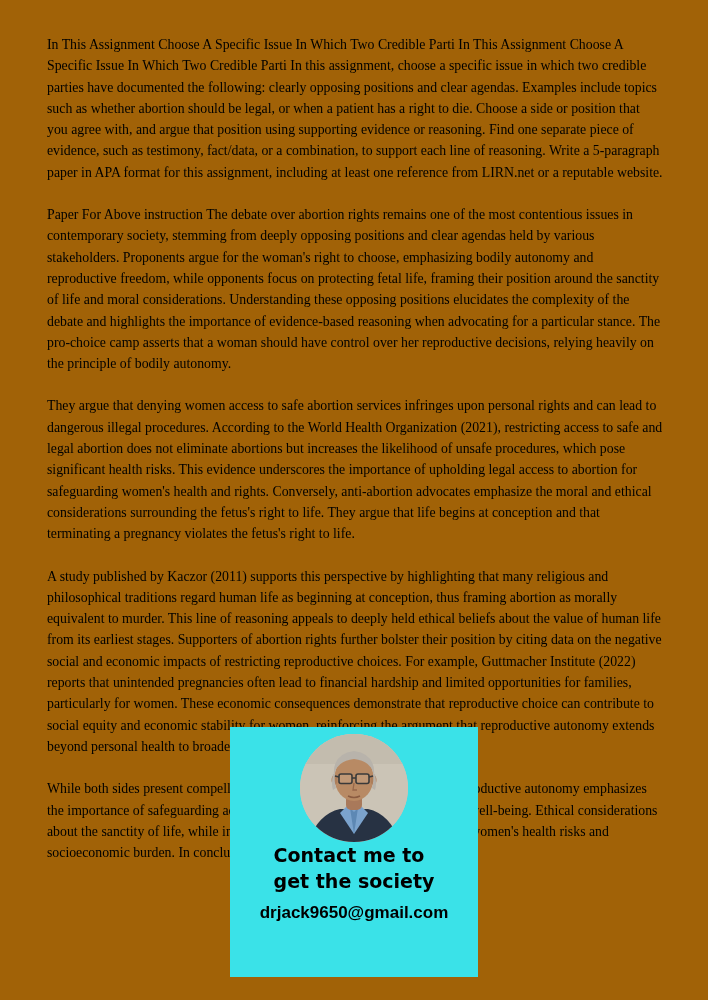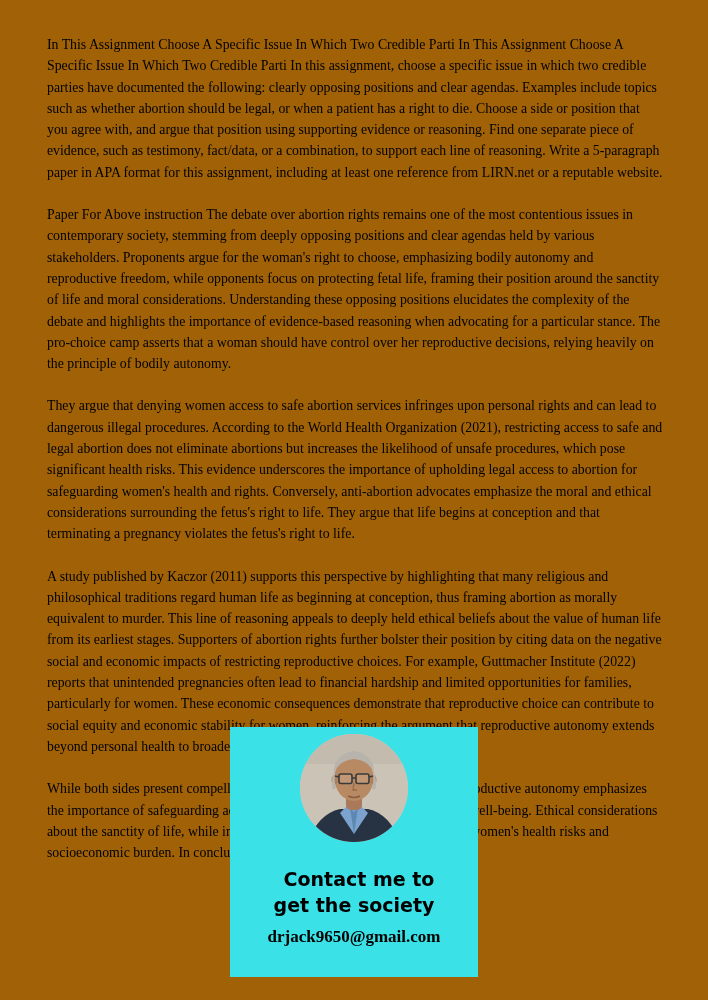--- a/index.html
+++ b/index.html
@@ -49,31 +49,31 @@
     overflow: hidden;
     background: #cbc4b6;
     flex: 0 0 auto;
   }
   .avatar svg {
     display: block;
     width: 100%;
     height: 100%;
   }
   .headline {
-    margin-top: 24px;
+    margin-top: 0;
     font-family: "DejaVu Sans", sans-serif;
     font-weight: bold;
     font-size: 19px;
     line-height: 26px;
     color: #000000;
-    text-align: right;
+    text-align: left;
   }
   .email {
     margin-top: 9px;
-    font-family: Liberation Serif, serif;
+    font-family: Liberation Sans, sans-serif;
     font-weight: bold;
     font-size: 17px;
     color: #000000;
     text-align: right;
   }
 </style>
 </head>
 <body>
 
 <div class="page">

